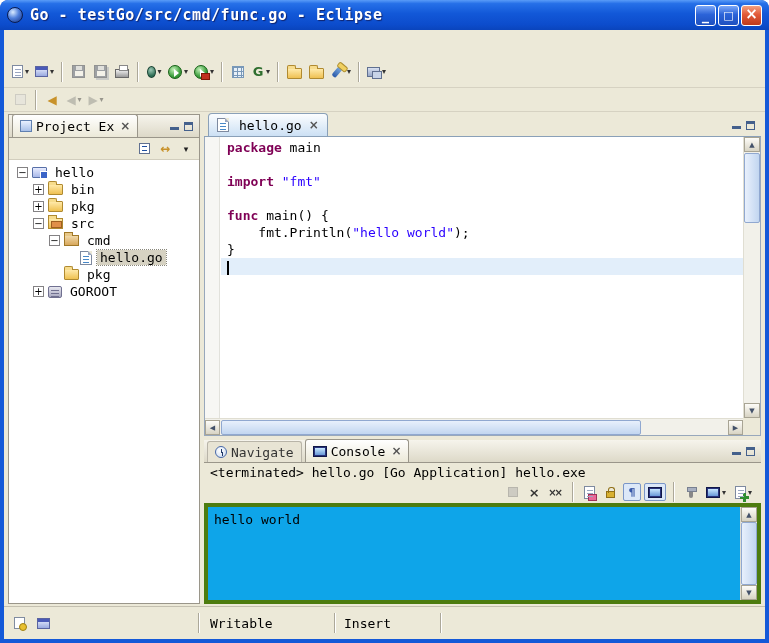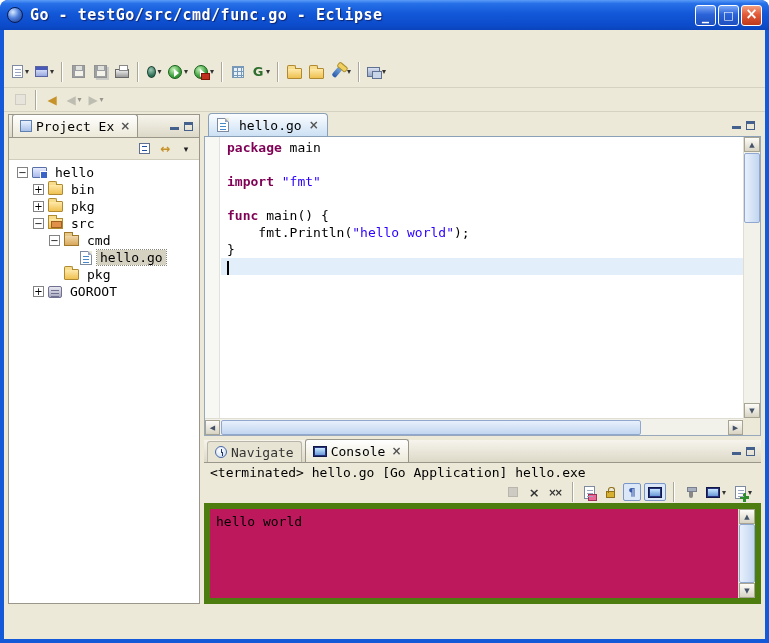--- a/index.html
+++ b/index.html
@@ -154,21 +154,21 @@
   .xglyph.sm2{font-size:10px;margin:0 -1px}
   .i-clear::before{content:"";position:absolute;right:-3px;bottom:-3px;width:7px;height:5px;background:#E86898;border:1px solid #A03058}
   .i-lock{width:9px;height:7px;background:#D8B030;border:1px solid #907018;margin-top:5px}
   .i-lock::before{content:"";position:absolute;left:1px;top:-5px;width:5px;height:5px;border:1px solid #907018;border-bottom:none;border-radius:3px 3px 0 0}
   .wrap-glyph{font-family:"DejaVu Sans",sans-serif;font-size:11px;color:#3858A8;font-weight:bold}
   .i-pin{width:4px;height:9px;background:#888;border-radius:2px;margin-top:3px}
   .i-pin::before{content:"";position:absolute;left:-2px;top:-2px;width:8px;height:3px;background:#A8B0C0;border:1px solid #788090}
   .i-newc::before{content:"";position:absolute;right:-4px;bottom:-4px;width:9px;height:9px;
     background-image:linear-gradient(#2E8E2E,#2E8E2E),linear-gradient(#2E8E2E,#2E8E2E);
     background-size:9px 3px,3px 9px;background-position:center center;background-repeat:no-repeat}
-  .console-output{flex:1;background:#be185d;border:6px solid #4d7c0f;position:relative;overflow:hidden}
+  .console-output{flex:1;background:#0ea5e9;border:4px solid #4d7c0f;position:relative;overflow:hidden}
   .out-text{position:absolute;left:6px;top:4px;font:13px/17px "DejaVu Sans Mono",monospace;white-space:pre}
   .cvs{bottom:0}
   .cvs .vthumb{top:15px;bottom:15px}
 
   
   .statusbar{position:absolute;left:0;top:576px;width:761px;height:33px;border-top:1px solid #C4C0B0;background:#ECE9D8}
   .sb-sep{position:absolute;top:6px;bottom:6px;width:2px;border-left:1px solid #ACA899;border-right:1px solid #FFF}
   .s1{left:194px}.s2{left:330px}.s3{left:436px}
   .sb-cell{position:absolute;top:0;height:100%;display:flex;align-items:center;white-space:pre}
   .sb-writable{left:206px}
@@ -403,15 +403,28 @@
       <div class="console-output">
         <div class="out-text">hello world</div>
         <div class="vscroll cvs">
           <span class="sbtn sb-top">▲</span>
           <div class="vthumb"></div>
           <span class="sbtn sb-bottom">▼</span>
         </div>
       </div>
     </div>
 
+    <div class="statusbar">
+      <span class="tbtn sm sb-i1">
+          <span class="ig i-sb1"></span>
+        </span>
+      <span class="tbtn sm sb-i2">
+          <span class="ig i-wiz"></span>
+        </span>
+      <span class="sb-sep s1"></span>
+      <span class="sb-cell sb-writable">Writable</span>
+      <span class="sb-sep s2"></span>
+      <span class="sb-cell sb-insert">Insert</span>
+      <span class="sb-sep s3"></span>
+    </div>
 
   </div>
 </div>
 
 </body></html>

